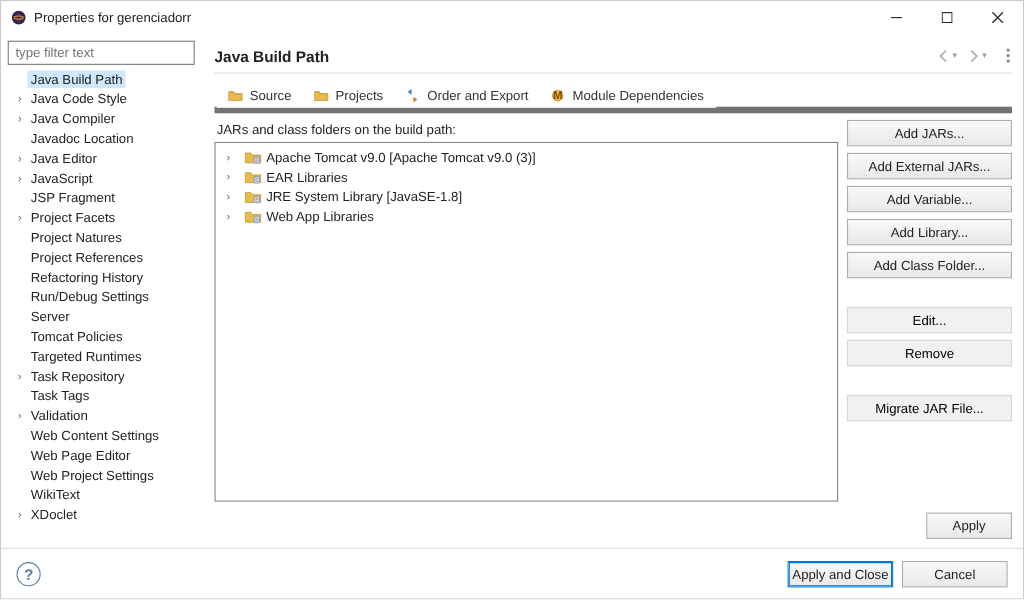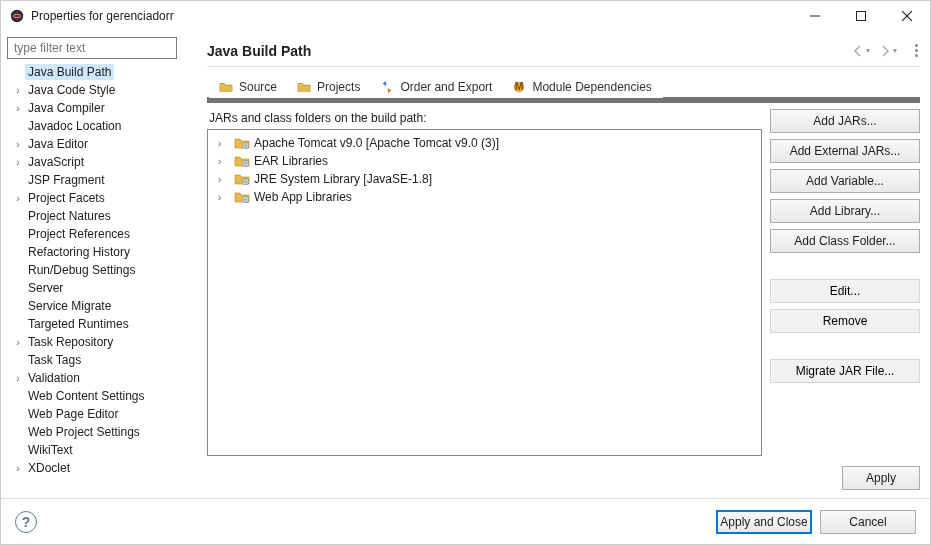--- a/index.html
+++ b/index.html
@@ -6,21 +6,21 @@
   html, body { margin:0; padding:0; height:100%; background:#fff; color:#222; }
   .window { width:931px; height:545px; border:1px solid #ccc; display:flex; flex-direction:column; background:#fff; position:relative; }
   .titlebar { height:30px; display:flex; align-items:center; padding:0 0 0 8px;justify-content:flex-end; }
   .titlebar .eclipse-icon { width:16px; height:16px; margin-right:6px; position:relative; }
   .eclipse-icon svg { width:16px; height:16px; }
   .titlebar-title { flex:1; }
   .win-controls { display:flex; height:100%; }
   .win-btn { width:46px; height:30px; display:flex; align-items:center; justify-content:center; }
   .win-btn svg { width:10px; height:10px; }
 
-  .body-area { flex:1; display:flex; min-height:0;gap:12px; }
+  .body-area { flex:1; display:flex; min-height:0; }
   .left-panel { width:184px; border-right:0; display:flex; flex-direction:column; padding:6px 0 0 6px; }
   .filter-input { width:170px; height:22px; padding:2px 6px; border:1px solid #7a7a7a; margin-bottom:4px; color:#777; }
   .tree-wrap { flex:1; overflow-y:scroll; overflow-x:hidden; min-height:0; }
   .tree-wrap::-webkit-scrollbar { width:17px; }
   .tree-wrap::-webkit-scrollbar-track { background:#f0f0f0; }
   .tree-wrap::-webkit-scrollbar-thumb { background:#c1c1c1; }
   .tree-item { display:flex; align-items:center; height:18px; padding-left:4px; cursor:default; white-space:nowrap; }
   .tree-item .arrow { width:14px; text-align:center; color:#666; font-size:10px; }
   .tree-item .arrow.empty { visibility:hidden; }
   .tree-item .label { padding:1px 3px; }
@@ -153,21 +153,21 @@
           <div class="tree-item">
             <span class="arrow empty">›</span>
             <span class="label">Run/Debug Settings</span>
           </div>
           <div class="tree-item">
             <span class="arrow empty">›</span>
             <span class="label">Server</span>
           </div>
           <div class="tree-item">
             <span class="arrow empty">›</span>
-            <span class="label">Service Migrate</span>
+            <span class="label">Tomcat Policies</span>
           </div>
           <div class="tree-item">
             <span class="arrow empty">›</span>
             <span class="label">Targeted Runtimes</span>
           </div>
           <div class="tree-item">
             <span class="arrow">›</span>
             <span class="label">Task Repository</span>
           </div>
           <div class="tree-item">

